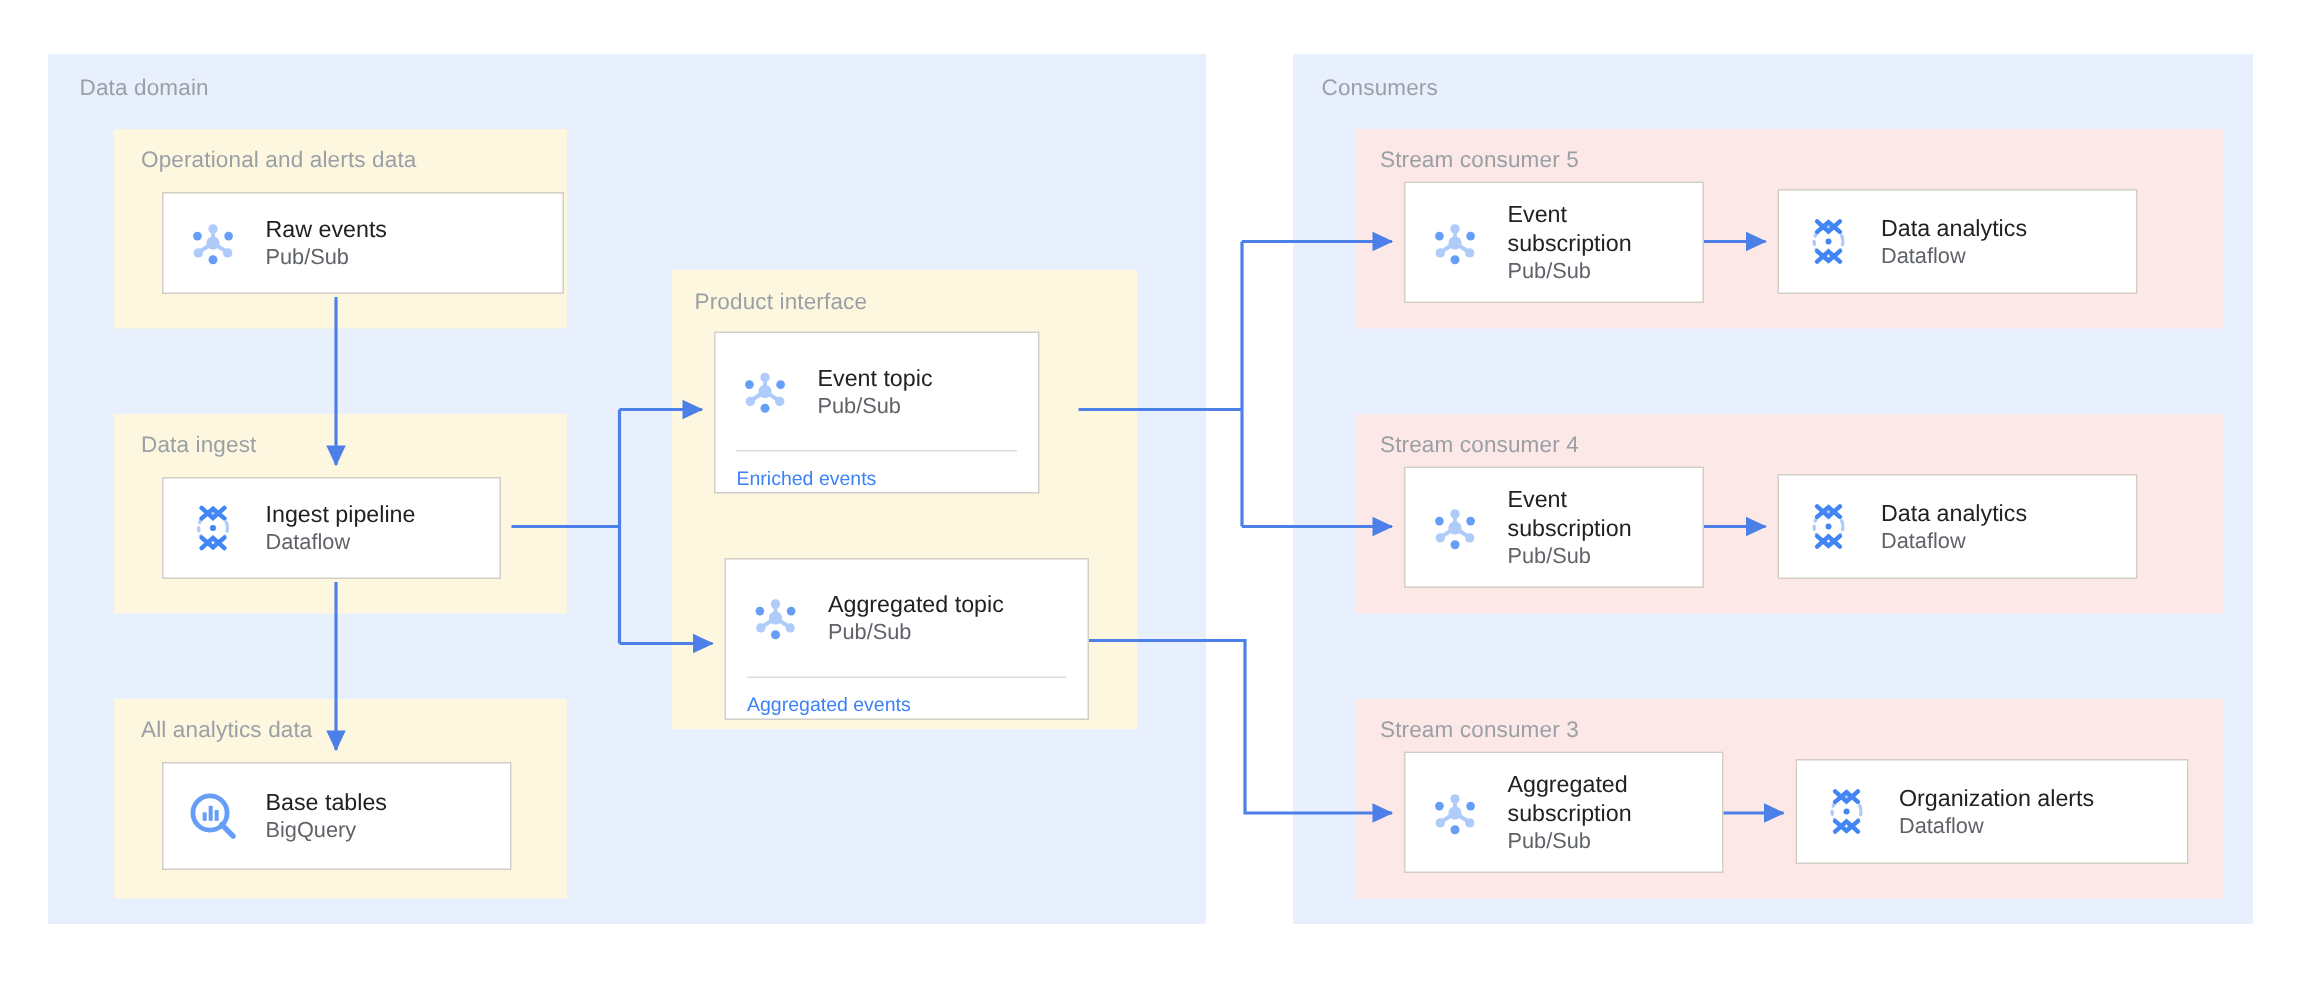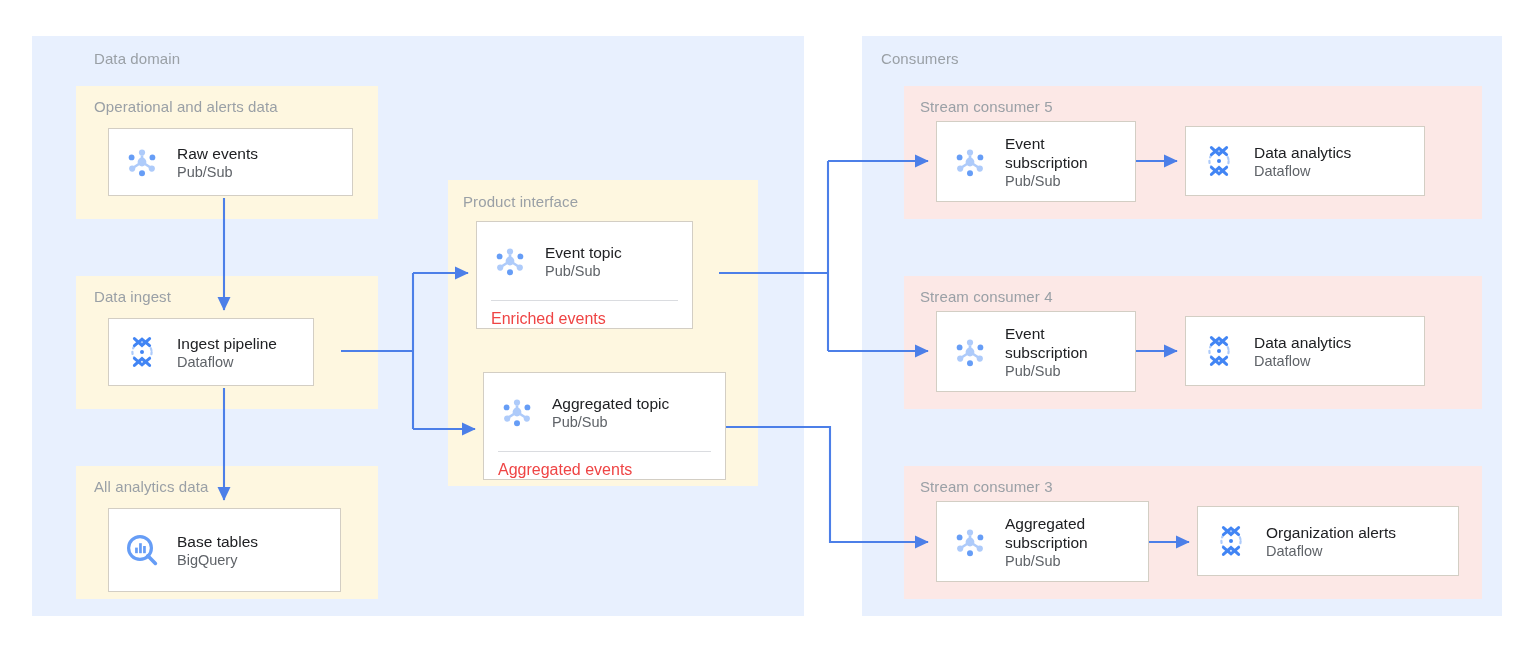--- a/index.html
+++ b/index.html
@@ -77,48 +77,48 @@
     line-height: 18px;
   }
   .card-divider {
     height: 1px;
     background: #dadce0;
     margin: 0 14px;
     flex: 0 0 auto;
   }
   .card-footer {
     flex: 0 0 auto;
-    color: #ef4444;
-    font-size: 16px;
+    color: #3b82f6;
+    font-size: 13px;
     line-height: 18px;
     padding: 9px 10px 0 14px;
   }
 
   
   .conn {
     position: absolute;
     left: 0;
     top: 0;
     width: 1534px;
     height: 660px;
     pointer-events: none;
   }
 </style>
 </head>
 <body>
 
 <div id="canvas">
 
   <div class="panel panel-outer" style="left:32px; top:36px; width:772px; height:580px;"></div>
-  <div class="panel-label" style="left:53px; top:50px;margin-left:41px;">Data domain</div>
+  <div class="panel-label" style="left:53px; top:50px;">Data domain</div>
 
   <div class="panel panel-yellow" style="left:76px; top:86px; width:302px; height:133px;"></div>
   <div class="panel-label" style="left:94px; top:98px;">Operational and alerts data</div>
 
-  <div class="card" style="left:108px; top:128px; width:245px; height:68px;">
+  <div class="card" style="left:108px; top:128px; width:268px; height:68px;">
     <div class="card-row">
       <span class="card-icon">
         <svg width="40" height="40" viewBox="0 0 40 40">
           <line x1="20" y1="13.5" x2="20" y2="20" stroke="#aecbfa" stroke-width="2.6"></line>
           <line x1="20" y1="20" x2="11.5" y2="25.5" stroke="#aecbfa" stroke-width="2.6"></line>
           <line x1="20" y1="20" x2="28.5" y2="25.5" stroke="#aecbfa" stroke-width="2.6"></line>
           <circle cx="20" cy="20" r="4.4" fill="#aecbfa"></circle>
           <circle cx="20" cy="10.6" r="3.1" fill="#aecbfa"></circle>
           <circle cx="9.6" cy="15.4" r="2.9" fill="#669df6"></circle>
           <circle cx="30.4" cy="15.4" r="2.9" fill="#669df6"></circle>
@@ -130,21 +130,21 @@
       <span class="card-text">
         <span class="card-title">Raw events</span>
         <span class="card-sub">Pub/Sub</span>
       </span>
     </div>
   </div>
 
   <div class="panel panel-yellow" style="left:76px; top:276px; width:302px; height:133px;"></div>
   <div class="panel-label" style="left:94px; top:288px;">Data ingest</div>
 
-  <div class="card" style="left:108px; top:318px; width:206px; height:68px;">
+  <div class="card" style="left:108px; top:318px; width:226px; height:68px;">
     <div class="card-row">
       <span class="card-icon">
         <svg width="40" height="40" viewBox="0 0 40 40">
           <g fill="none" stroke="#aecbfa" stroke-width="2.2" stroke-linecap="round" stroke-dasharray="2.2 3.4">
             <circle cx="20" cy="20" r="9.6"></circle>
           </g>
           <g stroke="#4285f4" stroke-width="3" stroke-linecap="round" fill="none">
             <path d="M12.4 6.6 L20 13.4 L27.6 6.6"></path>
             <path d="M12.4 13.6 L20 7.2 L27.6 13.6"></path>
             <path d="M12.4 33.4 L20 26.6 L27.6 33.4"></path>
@@ -156,21 +156,21 @@
       <span class="card-text">
         <span class="card-title">Ingest pipeline</span>
         <span class="card-sub">Dataflow</span>
       </span>
     </div>
   </div>
 
   <div class="panel panel-yellow" style="left:76px; top:466px; width:302px; height:133px;"></div>
   <div class="panel-label" style="left:94px; top:478px;text-align:center;">All analytics data</div>
 
-  <div class="card" style="left:108px; top:508px; width:233px; height:84px;">
+  <div class="card" style="left:108px; top:508px; width:233px; height:72px;">
     <div class="card-row">
       <span class="card-icon">
         <svg width="40" height="40" viewBox="0 0 40 40">
           <circle cx="18" cy="18" r="11.4" fill="none" stroke="#669df6" stroke-width="3.2"></circle>
           <line x1="25.8" y1="25.8" x2="33.4" y2="33.4" stroke="#669df6" stroke-width="3.6" stroke-linecap="round"></line>
           <rect x="13.1" y="17.6" width="2.7" height="5.6" fill="#669df6"></rect>
           <rect x="17.1" y="13.2" width="2.7" height="10.0" fill="#669df6"></rect>
           <rect x="21.1" y="16.0" width="2.7" height="7.2" fill="#669df6"></rect>
         </svg>
       </span>

